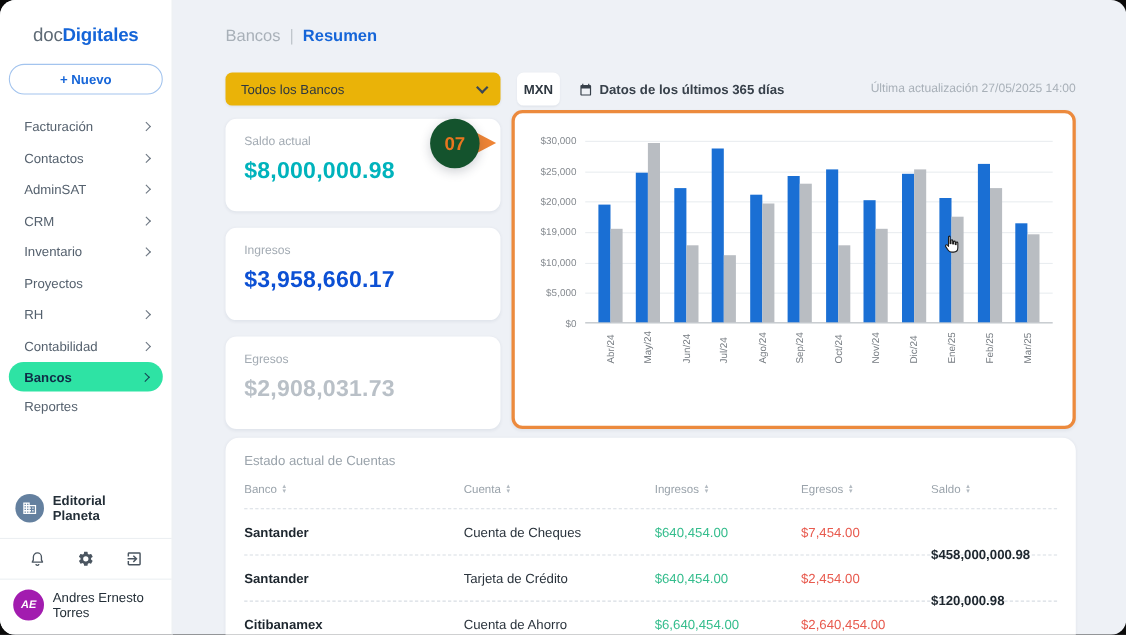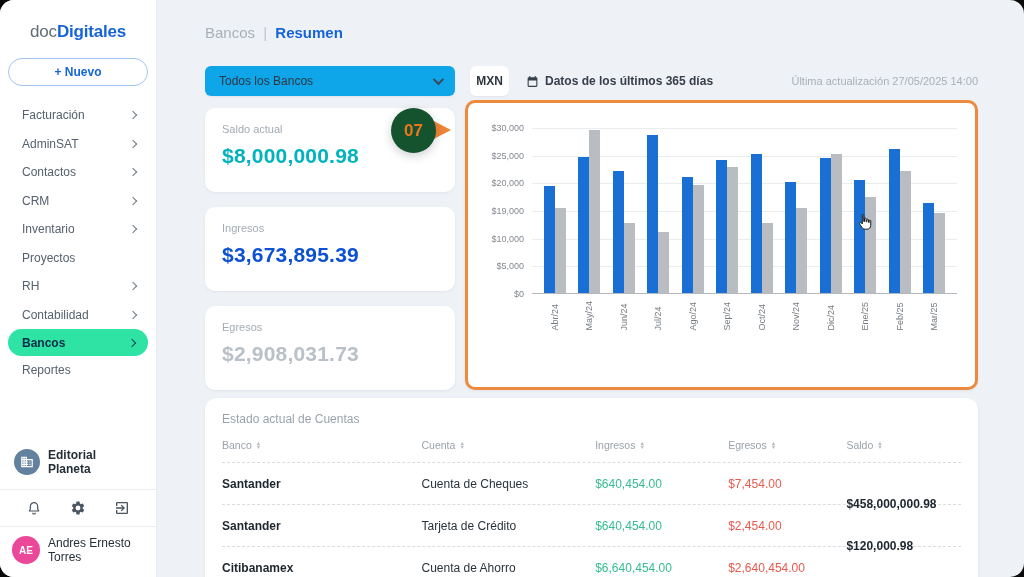--- a/index.html
+++ b/index.html
@@ -25,33 +25,33 @@
                      height:27px; color:#0f2c46; font-weight:700; }
   .sb-bottom { margin-top:auto; }
   .company { display:flex; align-items:center; gap:8px; padding:10px 14px 13px; }
   .company-icon { width:26px; height:26px; border-radius:50%; background:#64809f;
                   display:flex; align-items:center; justify-content:center; flex:none; }
   .company-name { font-size:12px; font-weight:700; color:#242f38; }
   .icon-row { border-top:1px solid #eceff2; border-bottom:1px solid #eceff2; height:38px;
               display:flex; align-items:center; justify-content:space-around; padding:0 12px; }
   .icon-btn { width:20px; height:20px; display:flex; align-items:center; justify-content:center; cursor:pointer; }
   .user { display:flex; align-items:center; gap:8px; padding:9px 12px 13px; }
-  .avatar { width:28px; height:28px; border-radius:50%; background:#ec4899; color:#fff;
-            font-size:10px; font-weight:700; display:flex; align-items:center; justify-content:center; flex:none; }
+  .avatar { width:28px; height:28px; border-radius:50%; background:#a21caf; color:#fff;
+            font-size:10px; font-weight:700; display:flex; align-items:center; justify-content:center; flex:none;font-style:italic; }
   .user-name { font-size:12px; color:#242f38; }
 
   
   .main { flex:1; padding:24px 46px 0 48px; position:relative; }
   .page-title { font-size:15px; margin-bottom:25px; }
   .page-title .crumb-parent { color:#a8b0b8; }
   .page-title .crumb-sep    { color:#c0c6cc; margin:0 4px; }
   .page-title .crumb-cur    { color:#1565d8; font-weight:700; }
 
   .filter-row { display:flex; align-items:center; height:30px; }
-  .select-box { width:250px; height:30px; background:#0ea5e9; border-radius:6px;
+  .select-box { width:250px; height:30px; background:#eab308; border-radius:6px;
                 box-shadow:0 1px 2px rgba(20,40,60,.06); display:flex; align-items:center;
                 justify-content:space-between; padding:0 14px; font-size:12px; color:#2e3740; cursor:pointer; }
   .select-box .chev-down { width:8px; height:8px; border-right:2px solid #3b4754;
                            border-bottom:2px solid #3b4754; transform:rotate(45deg) translateY(-2px); }
   .mxn-box { margin-left:15px; width:39px; height:30px; background:#fff; border-radius:6px;
              display:flex; align-items:center; justify-content:center; font-size:12px; font-weight:700;
              color:#2e3740; box-shadow:0 1px 2px rgba(20,40,60,.06); cursor:pointer; }
   .date-range { margin-left:17px; display:flex; align-items:center; gap:6px;
                 font-size:12px; font-weight:700; color:#37404a; }
   .last-update { margin-left:auto; font-size:11px; color:#a8b0b8; }
@@ -116,25 +116,25 @@
     <div class="logo">
       <span class="pre">doc</span><span class="suf">Digitales</span>
     </div>
     <div class="new-btn">+ Nuevo</div>
     <nav class="nav">
         <div class="nav-item">
           <span>Facturación</span>
           <span class="chev"></span>
         </div>
         <div class="nav-item">
+          <span>Contactos</span>
+          <span class="chev"></span>
+        </div>
+        <div class="nav-item">
           <span>AdminSAT</span>
-          <span class="chev"></span>
-        </div>
-        <div class="nav-item">
-          <span>Contactos</span>
           <span class="chev"></span>
         </div>
         <div class="nav-item">
           <span>CRM</span>
           <span class="chev"></span>
         </div>
         <div class="nav-item">
           <span>Inventario</span>
           <span class="chev"></span>
         </div>
@@ -217,21 +217,21 @@
     </div>
 
     <div class="content-row">
       <div class="cards-col">
           <div class="card">
             <div class="card-label">Saldo actual</div>
             <div class="card-value" style="color: rgb(0, 179, 188);">$8,000,000.98</div>
           </div>
           <div class="card">
             <div class="card-label">Ingresos</div>
-            <div class="card-value" style="color: rgb(12, 80, 212);">$3,673,895.39</div>
+            <div class="card-value" style="color: rgb(12, 80, 212);">$3,958,660.17</div>
           </div>
           <div class="card">
             <div class="card-label">Egresos</div>
             <div class="card-value" style="color: rgb(185, 192, 199);">$2,908,031.73</div>
           </div>
         </div>
 
       <div class="chart-card">
         <div class="chart-area">
           <div class="y-axis">

